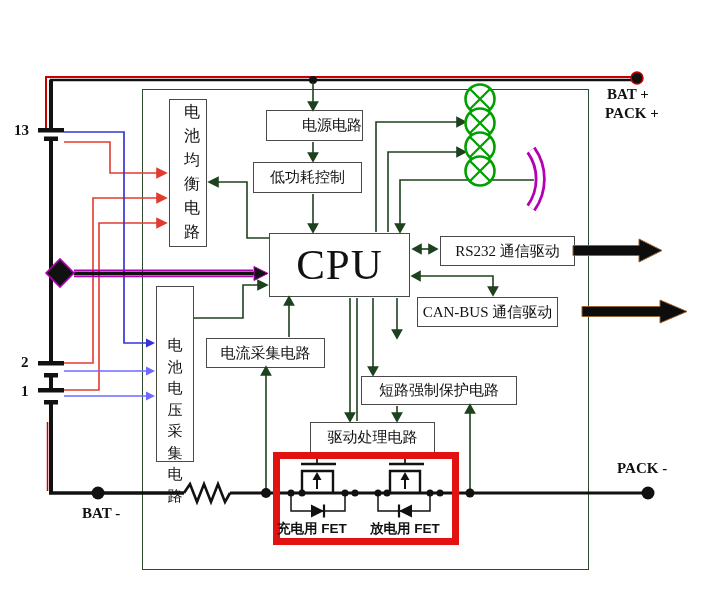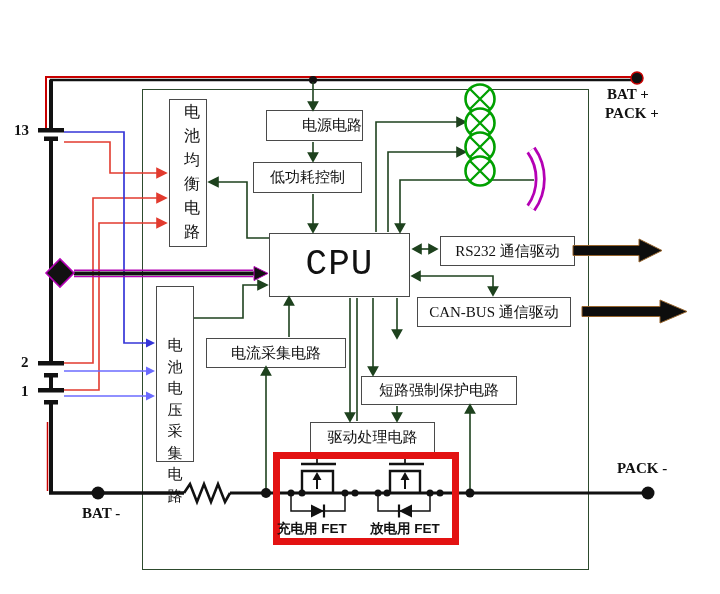--- a/index.html
+++ b/index.html
@@ -12,21 +12,21 @@
         text-align:center;}
   .vbox span{display:block;width:17px;margin:0 auto;}
   #frame{position:absolute;left:142px;top:89px;width:447px;height:481px;
          border:1.6px solid #2d4a2d;box-sizing:border-box;z-index:1;}
   svg#wires{position:absolute;left:0;top:0;z-index:3;pointer-events:none;}
   #redbox{position:absolute;left:273px;top:452px;width:186px;height:93px;
           border:7px solid #e31212;box-sizing:border-box;z-index:4;}
   .lbl{position:absolute;font-weight:bold;font-size:15px;white-space:nowrap;z-index:5;}
   .fetlbl{position:absolute;font-family:"Liberation Sans", sans-serif;font-weight:bold;
           font-size:13.5px;white-space:nowrap;z-index:5;}
-  #cpu{font-size:36px;font-family:Liberation Mono, monospace;letter-spacing:1px;}
+  #cpu{font-size:43px;font-family:Liberation Serif, serif;letter-spacing:1px;}
   #memory{font-size:14.5px;white-space:nowrap;}
 </style>
 </head>
 <body>
 
 <div id="stage">
 
   <div id="frame"></div>
 
   <div class="box vbox" style="left:169px;top:99px;width:38px;height:148px;font-size:16px;line-height:24px;padding-left:8px;">
@@ -37,30 +37,30 @@
   </div>
   <div class="box" style="left:253px;top:162px;width:109px;height:31px;">
     <span>低功耗控制</span>
   </div>
   <div class="box" id="cpu" style="left:269px;top:233px;width:141px;height:64px;">
     <span>CPU</span>
   </div>
   <div class="box" style="left:440px;top:236px;width:135px;height:30px;">
     <span>RS232 通信驱动</span>
   </div>
-  <div class="box" style="left:417px;top:297px;width:154px;height:30px;">
+  <div class="box" style="left:417px;top:297px;width:141px;height:30px;">
     <span>CAN-BUS 通信驱动</span>
   </div>
   <div class="box" style="left:361px;top:376px;width:156px;height:29px;">
     <span>短路强制保护电路</span>
   </div>
   <div class="box" style="left:310px;top:422px;width:125px;height:31px;">
     <span>驱动处理电路</span>
   </div>
-  <div class="box" style="left:206px;top:338px;width:140px;height:30px;">
+  <div class="box" style="left:206px;top:338px;width:119px;height:30px;">
     <span>电流采集电路</span>
   </div>
   <div class="box vbox" style="left:156px;top:286px;width:38px;height:176px;font-size:15px;line-height:21.5px;">
     <span style="width:16px;margin-top:48px;">电池电压采集电路</span>
   </div>
 
   <svg id="wires" width="720" height="594" viewBox="0 0 720 594">
 
     <g>
       <polyline points="46,129 46,77 637,77" fill="none" stroke="#c80000" stroke-width="2"></polyline>

